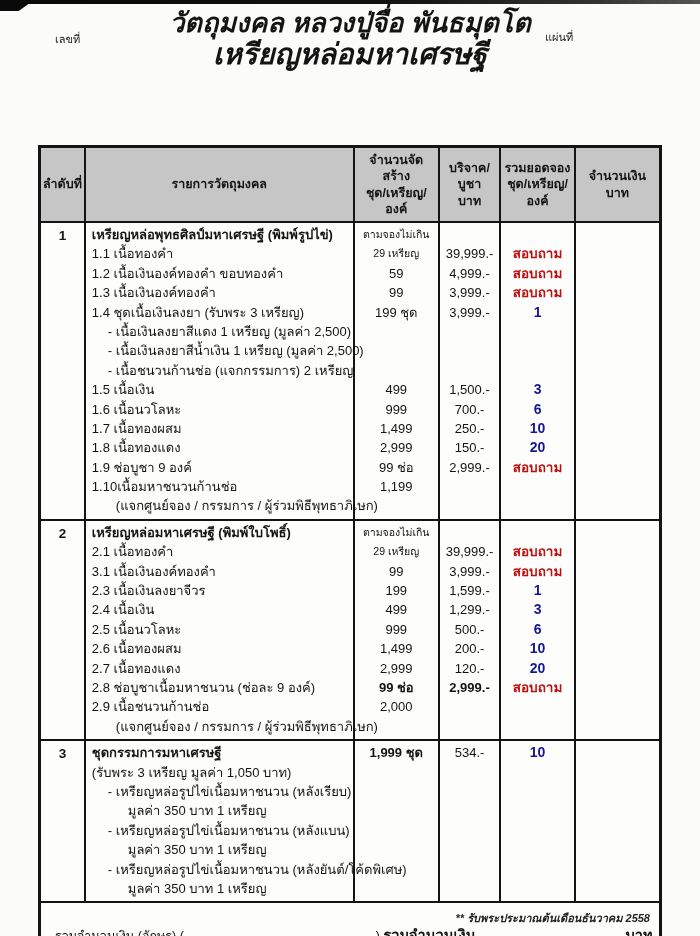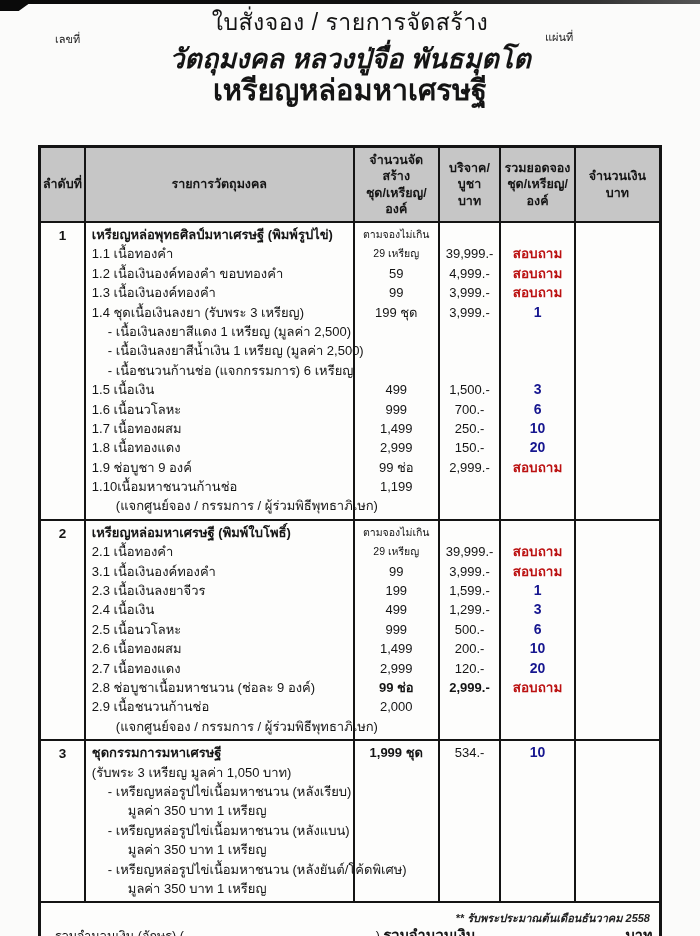--- a/index.html
+++ b/index.html
@@ -16,21 +16,21 @@
     background:linear-gradient(to right,#0a0a0a 0%,#111 55%,#333 85%,#555 100%);}
   .scan-wedge{position:absolute;top:0;left:0;width:34px;height:11px;
     background:#0a0a0a;clip-path:polygon(0 0,100% 0,55% 100%,0 100%);}
   
   .doc-header{position:relative;padding-top:4px;text-align:center;}
   .corner-label{position:absolute;font-size:11px;color:#222;}
   .no-label{left:55px;top:30px;}
   .sheet-label{left:545px;top:28px;}
   .main-title{font-size:23px;letter-spacing:.5px;}
   .sub1{font-size:27px;font-weight:bold;font-style:italic;line-height:1.2;margin-top:3px;}
-  .sub2{font-size:29px;font-weight:bold;line-height:1.05;}
+  .sub2{font-size:29px;font-weight:bold;font-style:italic;line-height:1.05;}
   .sub3{font-size:15.5px;font-weight:bold;margin-top:4px;}
   
   table.order{
     position:absolute;left:38px;top:145px;width:624px;
     border-collapse:collapse;table-layout:fixed;
     background:#fdfdfc;
   }
   table.order,table.order th,table.order td{border:2px solid #141414;}
   table.order{border-width:3px;}
   th{
@@ -66,21 +66,20 @@
 </style>
 </head>
 <body>
 
 <div class="scan-bar"></div>
 <div class="scan-wedge"></div>
 
 <div class="doc-header">
   <span class="corner-label no-label">เลขที่</span>
   <span class="corner-label sheet-label">แผ่นที่</span>
-  <div class="main-title">ใบสั่งจอง / รายการจัดสร้าง</div>
   <div class="sub1">วัตถุมงคล หลวงปู่จื่อ พันธมุตโต</div>
   <div class="sub2">เหรียญหล่อมหาเศรษฐี</div>
 </div>
 
 <table class="order">
   <colgroup>
     <col style="width:7.3%">
       <col style="width:43.3%">
       <col style="width:13.7%">
     <col style="width:9.9%">
@@ -117,21 +116,21 @@
       <tr>
         <td class="c-no">1</td>
         <td class="c-items">
           <div class="ln header">เหรียญหล่อพุทธศิลป์มหาเศรษฐี (พิมพ์รูปไข่)</div>
           <div class="ln item">1.1  เนื้อทองคำ</div>
           <div class="ln item">1.2  เนื้อเงินองค์ทองคำ ขอบทองคำ</div>
           <div class="ln item">1.3  เนื้อเงินองค์ทองคำ</div>
           <div class="ln item">1.4  ชุดเนื้อเงินลงยา (รับพระ 3 เหรียญ)</div>
           <div class="ln bullet">- เนื้อเงินลงยาสีแดง 1 เหรียญ (มูลค่า 2,500)</div>
           <div class="ln bullet">- เนื้อเงินลงยาสีน้ำเงิน 1 เหรียญ (มูลค่า 2,500)</div>
-          <div class="ln bullet">- เนื้อชนวนก้านช่อ (แจกกรรมการ) 6 เหรียญ</div>
+          <div class="ln bullet">- เนื้อชนวนก้านช่อ (แจกกรรมการ) 2 เหรียญ</div>
           <div class="ln item">1.5  เนื้อเงิน</div>
           <div class="ln item">1.6  เนื้อนวโลหะ</div>
           <div class="ln item">1.7  เนื้อทองผสม</div>
           <div class="ln item">1.8  เนื้อทองแดง</div>
           <div class="ln item">1.9  ช่อบูชา 9 องค์</div>
           <div class="ln item">1.10เนื้อมหาชนวนก้านช่อ</div>
           <div class="ln note">(แจกศูนย์จอง / กรรมการ / ผู้ร่วมพิธีพุทธาภิเษก)</div>
         </td>
         <td class="c-qty">
           <div class="ln small">ตามจองไม่เกิน</div>

